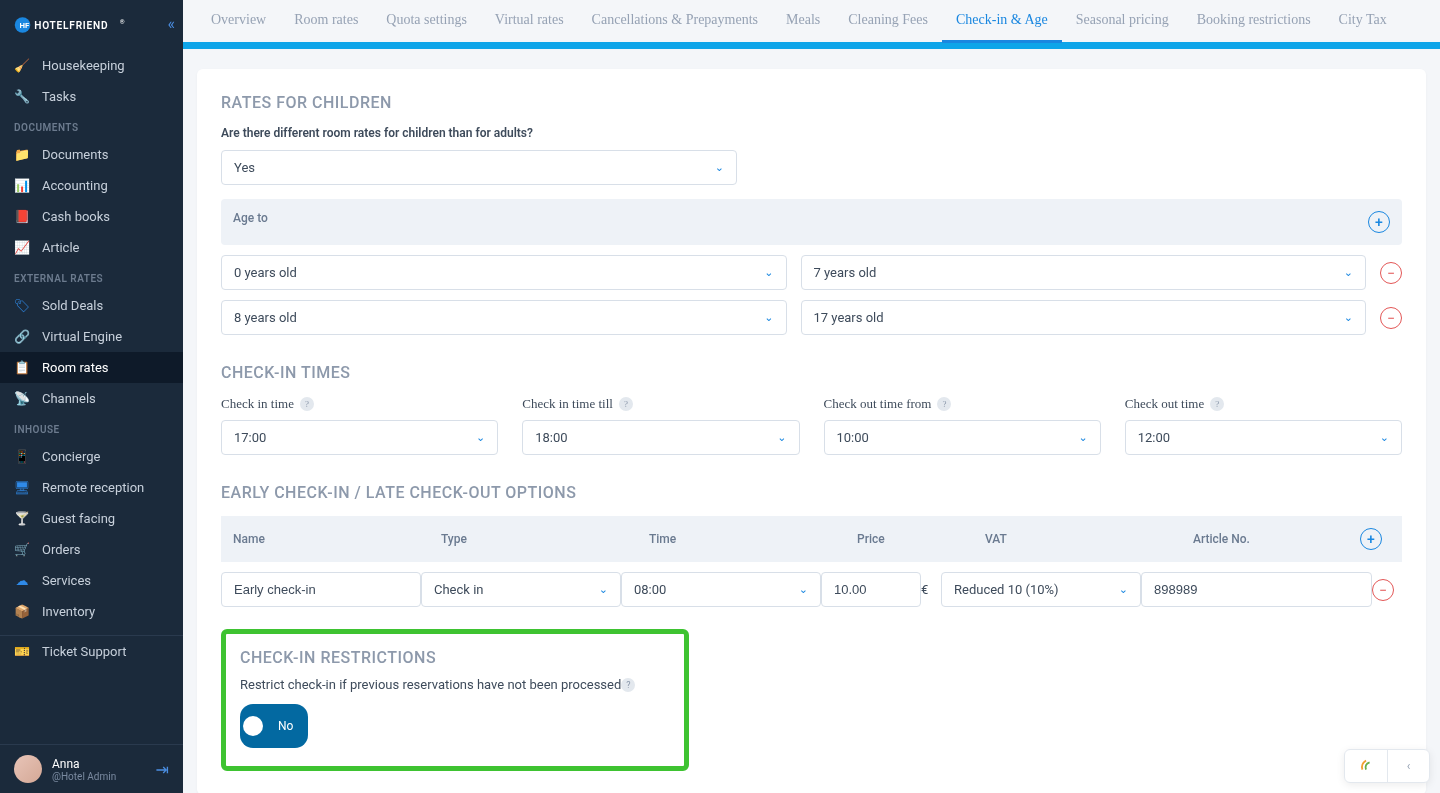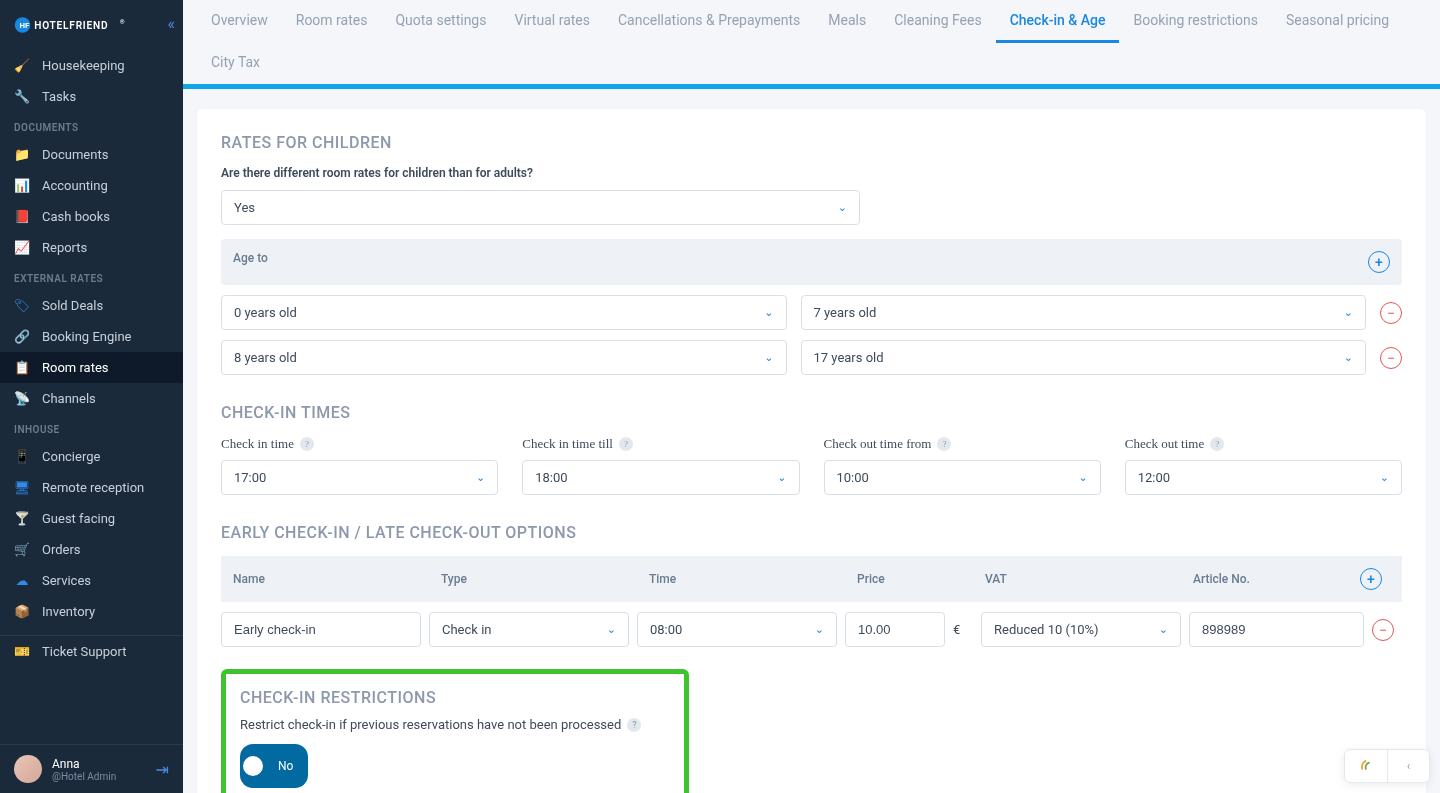--- a/index.html
+++ b/index.html
@@ -14,46 +14,46 @@
 .sidebar-item.active { background: #0e1a29; color: #fff; }
 .sidebar-item .icon { width: 16px; color: #2f8ae8; display: inline-flex; justify-content: center; }
 .sidebar-section { padding: 10px 14px 6px; font-size: 10px; letter-spacing: 0.5px; color: #6c7b8e; font-weight: 600; }
 .sidebar-footer { border-top: 1px solid #2a3a4e; padding: 10px 14px; display: flex; align-items: center; gap: 10px; }
 .avatar { width: 28px; height: 28px; border-radius: 50%; background: linear-gradient(135deg,#e8c4b8,#d4a896); }
 .user-meta { flex: 1; }
 .user-name { font-size: 12px; color: #fff; }
 .user-role { font-size: 10px; color: #7a8aa0; }
 .logout-icon { color: #4a8de0; }
 .main { flex: 1; display: flex; flex-direction: column; overflow: hidden; }
-.tabs { padding: 0 14px; border-bottom: 5px solid #0ea5e9; background: #f4f6f9; }
+.tabs { padding: 0 14px; border-bottom: 7px solid #0ea5e9; background: #f4f6f9; font-family: Liberation Serif, serif; }
 .tabs-row { display: flex; flex-wrap: wrap; gap: 0; }
 .tab { padding: 12px 14px; font-size: 14px; color: #96a2b4; cursor: pointer; border-bottom: 3px solid transparent; margin-bottom: -1px; }
 .tab.active { color: #1a87e0; border-bottom-color: #1a87e0; font-weight: 500; }
 .content { flex: 1; overflow-y: auto; padding: 20px 14px; }
 .card { background: #fff; border-radius: 6px; padding: 24px; box-shadow: 0 1px 3px rgba(0,0,0,0.04); }
 .section-title { font-size: 16px; letter-spacing: 0.5px; color: #8d99ab; font-weight: 500; margin-bottom: 14px; }
 .question { font-size: 12px; font-weight: 600; color: #3e4b5b; margin-bottom: 10px; }
 .select { border: 1px solid #d8dfe8; border-radius: 4px; padding: 9px 12px; font-size: 13px; color: #3e4b5b; background: #fff; display: flex; align-items: center; justify-content: space-between; cursor: pointer; }
 .select .chevron { color: #1a87e0; font-size: 11px; }
 .table-header { background: #eef2f7; border-radius: 4px; padding: 12px; display: flex; font-size: 12px; color: #6a7a90; font-weight: 500; margin-top: 14px; }
 .age-row { display: flex; gap: 14px; margin-top: 10px; align-items: center; }
 .age-row .select { flex: 1; }
 .remove-btn { width: 22px; height: 22px; border: 1.5px solid #e35757; border-radius: 50%; color: #e35757; display: flex; align-items: center; justify-content: center; cursor: pointer; font-size: 14px; flex-shrink: 0; }
 .add-btn { width: 22px; height: 22px; border: 1.5px solid #1a87e0; border-radius: 50%; color: #1a87e0; display: flex; align-items: center; justify-content: center; cursor: pointer; font-size: 14px; flex-shrink: 0; }
 .spacer { height: 28px; }
 .times-row { display: flex; gap: 24px; margin-top: 4px; }
 .time-col { flex: 1; }
 .time-label { font-size: 13px; color: #3e4b5b; font-weight: 500; margin-bottom: 8px; display: flex; align-items: center; gap: 6px; font-family: Liberation Serif, serif; }
 .help { width: 14px; height: 14px; border-radius: 50%; background: #e3e8ee; color: #8a97aa; font-size: 9px; display: inline-flex; align-items: center; justify-content: center; }
 .opt-header { background: #eef2f7; border-radius: 0; padding: 12px; display: grid; grid-template-columns: 200px 200px 200px 120px 200px 1fr 30px; gap: 8px; font-size: 12px; color: #6a7a90; font-weight: 500; align-items: center; margin-top: 10px; }
-.opt-row { display: grid; grid-template-columns: 200px 200px 200px 100px 20px 200px 1fr 30px; gap: 8px; align-items: center; margin-top: 10px; }
+.opt-row { display: grid; grid-template-columns: 200px 200px 200px 100px 20px 200px 1fr 30px; gap: 0; align-items: center; margin-top: 10px; }
 .text-input { border: 1px solid #d8dfe8; border-radius: 4px; padding: 9px 12px; font-size: 13px; color: #3e4b5b; width: 100%; }
 .currency { font-size: 13px; color: #3e4b5b; }
 .restrict-box { border: 5px solid #3ec331; border-radius: 6px; padding: 14px 14px 18px; margin-top: 22px; width: 468px; }
-.restrict-label { font-size: 13px; color: #3e4b5b; margin: 10px 0 12px; display: flex; align-items: center; gap: 6px; }
+.restrict-label { font-size: 13px; color: #3e4b5b; margin: 10px 0 12px; display: flex; align-items: center; }
 .toggle { width: 68px; height: 44px; background: #0369a1; border-radius: 13px; position: relative; cursor: pointer; display: flex; align-items: center; }
 .toggle-knob { width: 20px; height: 20px; background: #fff; border-radius: 50%; position: absolute; left: 3px; }
 .toggle-text { color: #fff; font-size: 12px; position: absolute; left: 38px; }
 .float-widget { position: absolute; bottom: 10px; right: 10px; display: flex; background: #fff; border: 1px solid #e3e8ee; border-radius: 6px; box-shadow: 0 2px 8px rgba(0,0,0,0.08); overflow: hidden; }
 .float-widget .w-icon { width: 42px; height: 32px; display: flex; align-items: center; justify-content: center; }
 .float-widget .w-sep { border-left: 1px solid #e3e8ee; }
 </style>
 </head>
 <body>
 
@@ -88,32 +88,32 @@
           <div class="sidebar-item">
             <span class="icon">📊</span>
             <span>Accounting</span>
           </div>
           <div class="sidebar-item">
             <span class="icon">📕</span>
             <span>Cash books</span>
           </div>
           <div class="sidebar-item">
             <span class="icon">📈</span>
-            <span>Reports</span>
+            <span>Article</span>
           </div>
         </div>
       <div class="sidebar-section">EXTERNAL RATES</div>
       <div id="sb-ext">
           <div class="sidebar-item">
             <span class="icon">🏷</span>
             <span>Sold Deals</span>
           </div>
           <div class="sidebar-item">
             <span class="icon">🔗</span>
-            <span>Booking Engine</span>
+            <span>Virtual Engine</span>
           </div>
           <div class="sidebar-item active">
             <span class="icon">📋</span>
             <span>Room rates</span>
           </div>
           <div class="sidebar-item">
             <span class="icon">📡</span>
             <span>Channels</span>
           </div>
         </div>
@@ -164,31 +164,31 @@
     <nav class="tabs">
       <div class="tabs-row" id="tabs-row">
           <div class="tab">Overview</div>
           <div class="tab">Room rates</div>
           <div class="tab">Quota settings</div>
           <div class="tab">Virtual rates</div>
           <div class="tab">Cancellations &amp; Prepayments</div>
           <div class="tab">Meals</div>
           <div class="tab">Cleaning Fees</div>
           <div class="tab active">Check-in &amp; Age</div>
+          <div class="tab">Seasonal pricing</div>
           <div class="tab">Booking restrictions</div>
-          <div class="tab">Seasonal pricing</div>
           <div class="tab">City Tax</div>
         </div>
     </nav>
     <div class="content">
       <div class="card">
 
         <div class="section-title">RATES FOR CHILDREN</div>
         <div class="question">Are there different room rates for children than for adults?</div>
-        <div class="select" style="width:639px">
+        <div class="select" style="width:516px">
           <span>Yes</span>
           <span class="chevron">⌄</span>
         </div>
         <div class="table-header">
           <div style="flex:1">Age to</div>
           <div class="add-btn">+</div>
         </div>
         <div id="age-rows">
             <div class="age-row">
               <div class="select">

